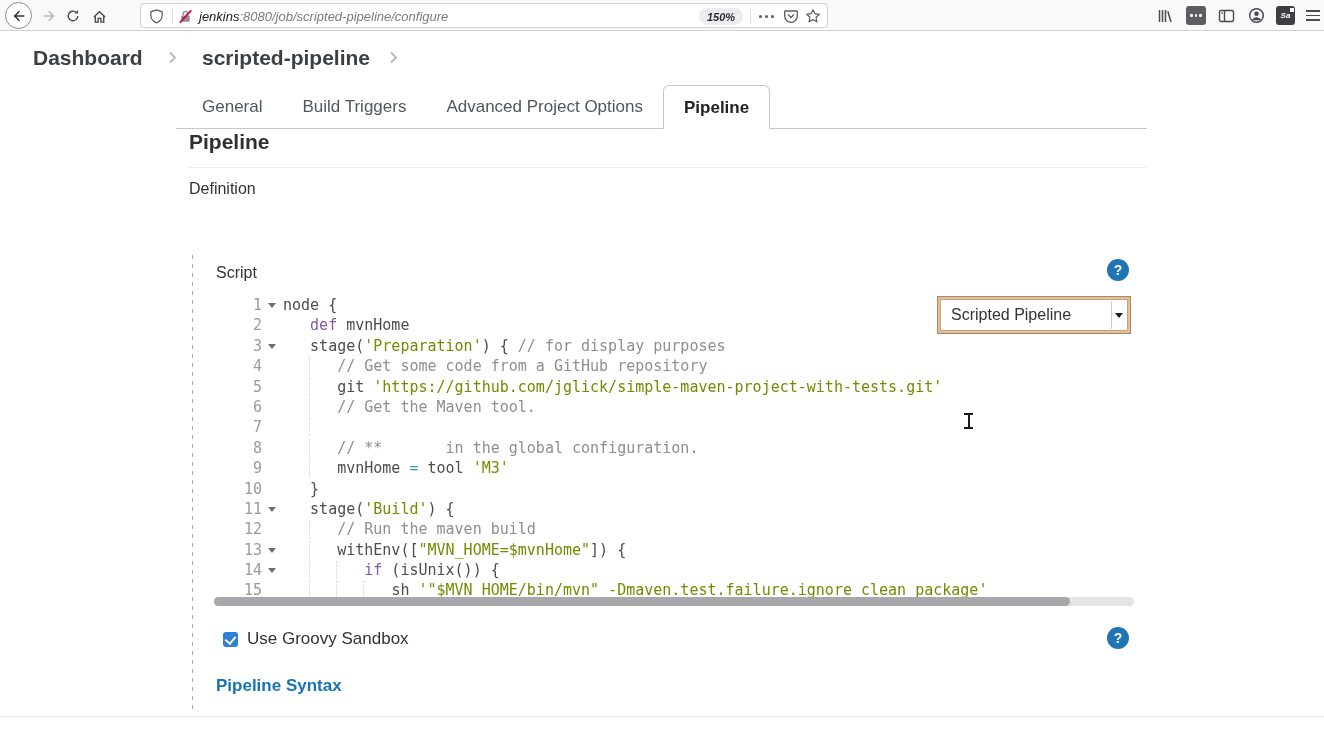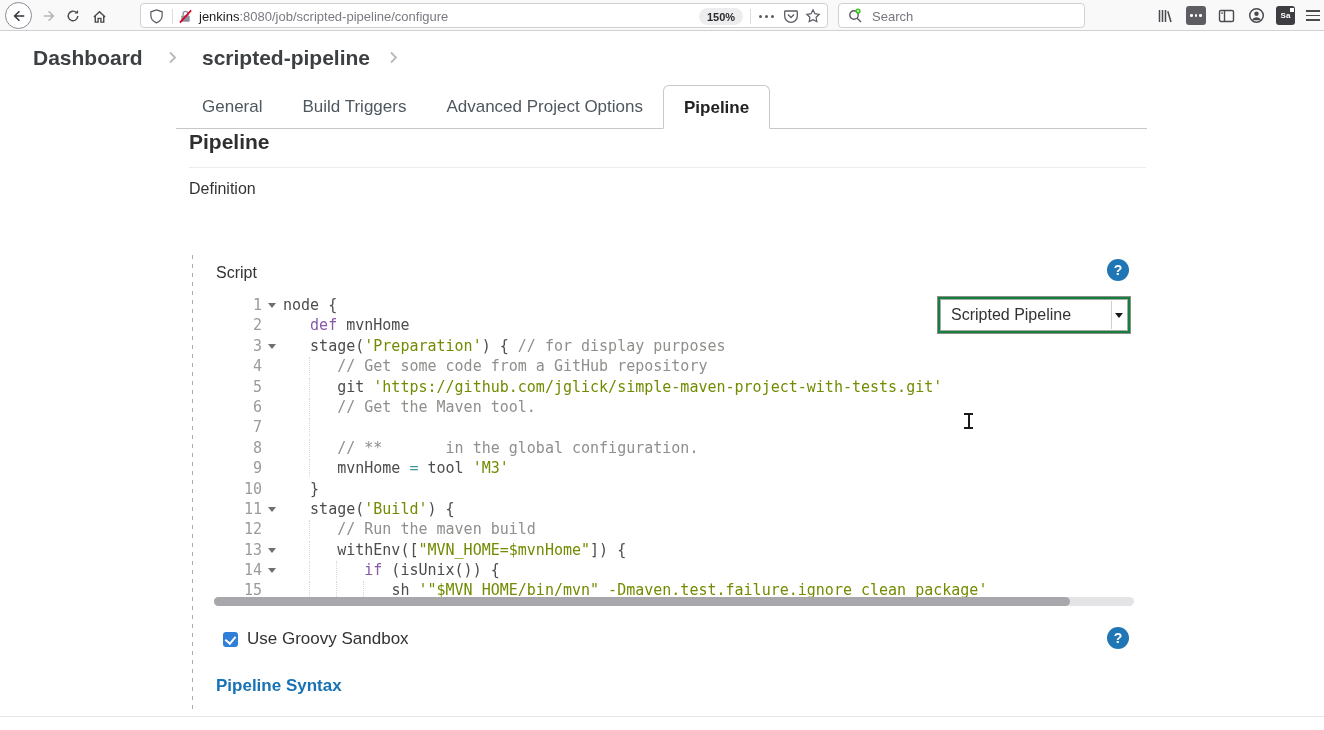--- a/index.html
+++ b/index.html
@@ -1,20 +1,20 @@
 <!DOCTYPE html>
 <html style="--keyword: #8959a8; --string: #718c00; --comment: #8e908c; --operator: #3e999f; --code-text: #4d4d4c; --link: #1773b5; --help-icon: #2076b4; --checkbox: #2f7ed8; --tab-active-text: #222222;"><head>
 <meta charset="utf-8">
 <style>
   * { margin:0; padding:0; box-sizing:border-box; }
   html,body { width:1324px; height:730px; background:#fff; font-family:"Liberation Sans", sans-serif; overflow:hidden; }
   #page { position:relative; width:1324px; height:730px; background:#fff; }
 
   
-  .toolbar { position:absolute; left:0; top:0; width:1324px; height:31px; background:#f9f9fa; border-bottom:1px solid #d1d1d2; }
+  .toolbar { position:absolute; left:0; top:0; width:1324px; height:31px; background:#f9f9fa; border-bottom:1px solid #d1d1d2;font-style:italic; }
   .tb-btn { position:absolute; top:4px; width:24px; height:24px; display:flex; align-items:center; justify-content:center; color:#4a4a4f; }
   .back-circle { position:absolute; left:5px; top:2px; width:27px; height:27px; border:1.5px solid #8a8a96; border-radius:50%; background:#fff; display:flex; align-items:center; justify-content:center; color:#35353a; }
   .urlbar { position:absolute; left:140px; top:3px; width:688px; height:25px; background:#fff; border:1px solid #d1d1d2; border-radius:4px; }
   .urlbar .sep { position:absolute; left:31px; top:5px; width:1px; height:15px; background:#ddd; }
   .url-text { position:absolute; left:58px; top:5px; font-size:13px; white-space:nowrap; }
   .url-host { color:#1d1d20; }
   .url-rest { color:#7a7a82; }
   .zoom-pill { position:absolute; right:84px; top:4px; width:44px; height:17px; background:#ededf0; border-radius:9px; font-size:11px; font-weight:bold; color:#2a2a2e; display:flex; align-items:center; justify-content:center; }
   .urlbar .sep2 { position:absolute; right:76px; top:5px; width:1px; height:15px; background:#ddd; }
   .dots3 { position:absolute; right:52px; top:11px; width:16px; height:4px; display:flex; gap:3px; }
@@ -68,21 +68,21 @@
   .gb { border-left:1px dotted #d6d6d6; margin-left:-1px; }
   .t-p { color:var(--code-text); }
   .t-k { color:var(--keyword); }
   .t-s { color:var(--string); }
   .t-c { color:var(--comment); }
   .t-o { color:var(--operator); }
   .hscroll { position:absolute; left:214px; top:597px; width:920px; height:9px; background:#e4e4e6; border-radius:5px; }
   .hthumb { position:absolute; left:0; top:0; height:9px; width:93%; background:#a8a8ac; border-radius:5px; }
 
   
-  .sel-type-outer { position:absolute; left:937px; top:296px; width:194px; height:38px; border:1px solid #8d8d8d; background:#15803d; padding:2px; }
+  .sel-type-outer { position:absolute; left:937px; top:296px; width:194px; height:38px; border:1px solid #8d8d8d; background:#fdba74; padding:2px; }
   .sel-type-inner { position:relative; width:100%; height:100%; border:1px solid #a9a9a9; background:#fff; }
   .sel-type-inner .sel-text { left:10px; }
   .sel-type-inner .sel-arrow { width:15px; }
 
   
   .checkbox { position:absolute; left:223px; top:632px; width:15px; height:15px; border-radius:3px; background:var(--checkbox); cursor:pointer; }
   .checkbox::after { content:""; position:absolute; left:4px; top:1.5px; width:5px; height:8px; border:solid #fff; border-width:0 2px 2px 0; transform:rotate(40deg); }
   .lbl-sandbox { position:absolute; left:247px; top:629px; font-size:17px; color:#333; cursor:pointer; }
   .link-syntax { position:absolute; left:216px; top:676px; font-size:17px; font-weight:bold; color:var(--link); cursor:pointer; }
   .bottomline { position:absolute; left:0; top:716px; width:1324px; height:1px; background:#e6e6e6; }
@@ -152,31 +152,20 @@
             <path d="M5 6.5 8 9.5l3-3" fill="none" stroke="#5b5b66" stroke-width="1.3"></path>
           </svg>
       </div>
       <div class="pg-icon" style="right:4px;top:4px;">
         <svg width="16" height="16" viewBox="0 0 16 16">
             <path d="M8 1.8l1.9 3.9 4.3.6-3.1 3 .7 4.3L8 11.6l-3.8 2 .7-4.3-3.1-3 4.3-.6z" fill="none" stroke="#5b5b66" stroke-width="1.2"></path>
           </svg>
       </div>
     </div>
 
-    <div class="searchbar">
-      <div class="pg-icon" style="left:8px;top:4px;">
-        <svg width="16" height="16" viewBox="0 0 16 16">
-            <circle cx="7" cy="7" r="4.2" fill="none" stroke="#5b5b66" stroke-width="1.4"></circle>
-            <line x1="10.2" y1="10.2" x2="14" y2="14" stroke="#5b5b66" stroke-width="1.4"></line>
-            <circle cx="11" cy="3" r="2.6" fill="#30c514"></circle>
-            <path d="M11 1.8v2.4M9.8 3h2.4" stroke="#fff" stroke-width="0.9"></path>
-          </svg>
-      </div>
-      <span class="search-ph">Search</span>
-    </div>
 
     <div class="ricon" style="left:1155px;">
       <svg width="16" height="16" viewBox="0 0 16 16">
           <path d="M2.5 2v12M5.5 2v12M8.5 2v12M10.8 3.2 14 14" fill="none" stroke="#4a4a4f" stroke-width="1.5"></path>
         </svg>
     </div>
     <div class="ricon ext-dark" style="left:1186px;">
         <i></i>
         <i></i>
         <i></i>

